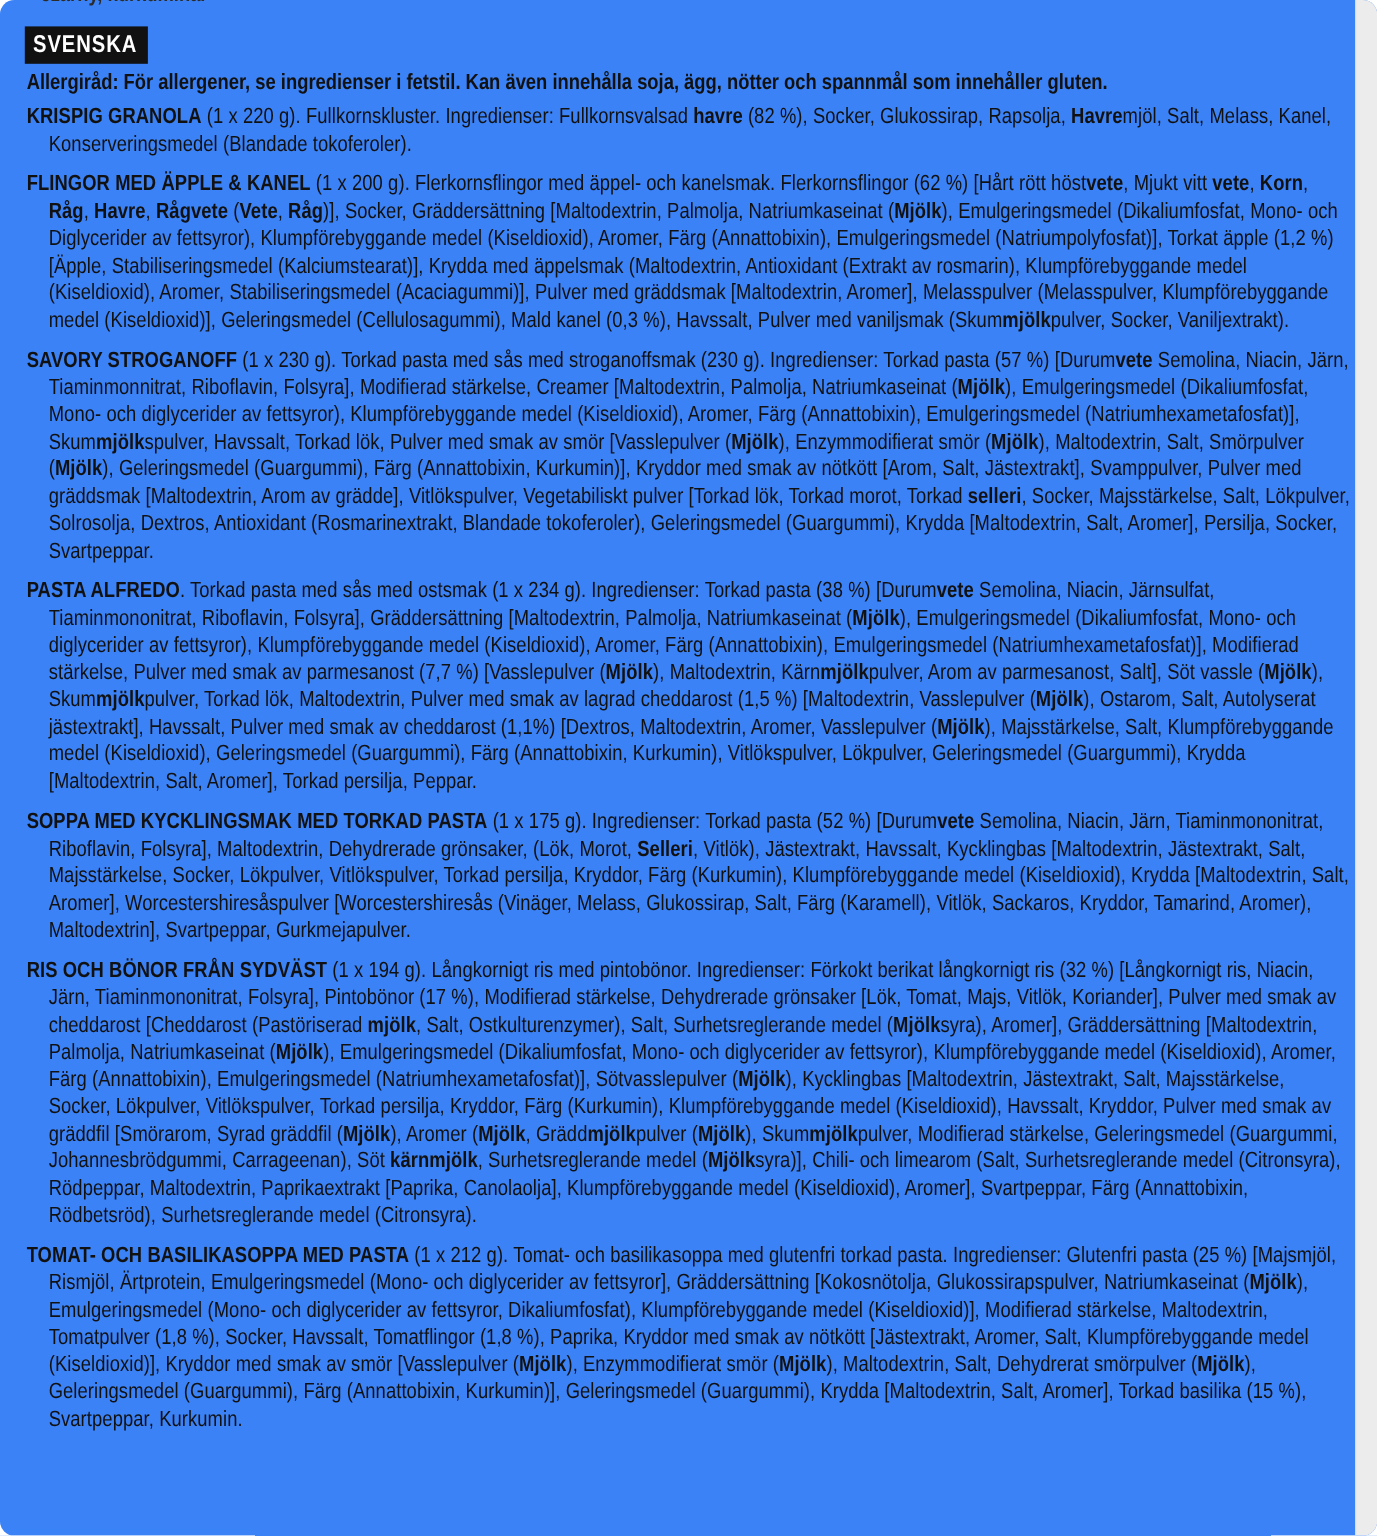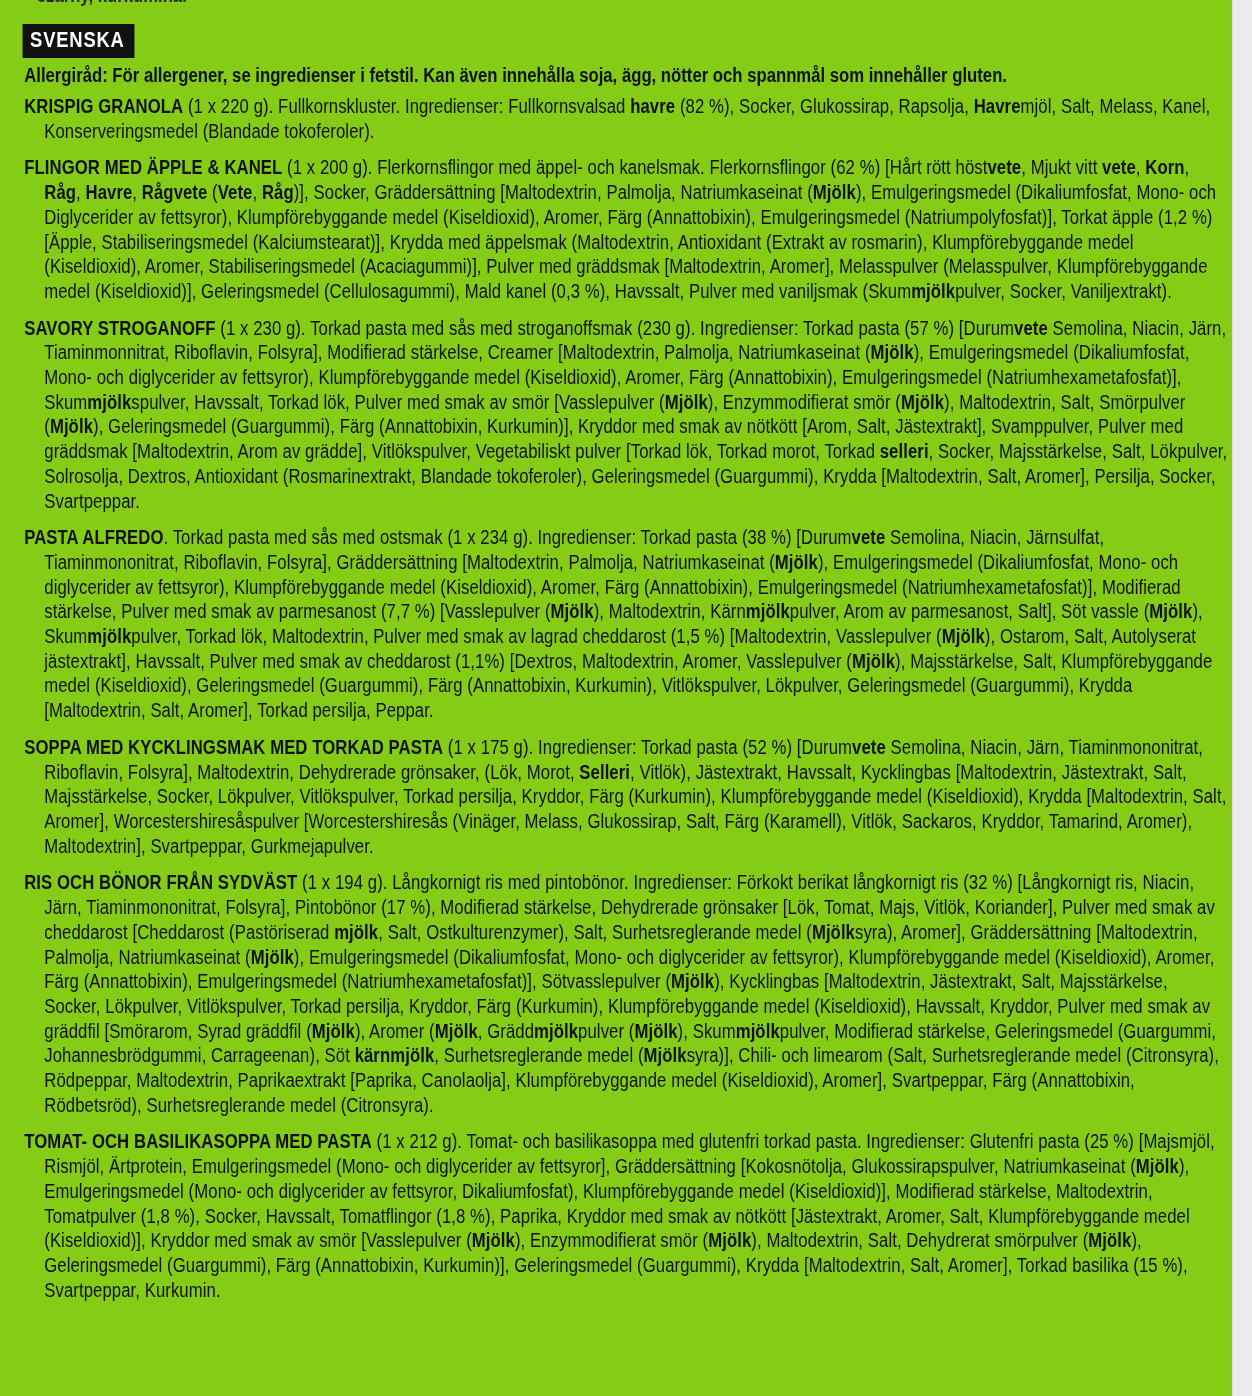--- a/index.html
+++ b/index.html
@@ -1,20 +1,21 @@
 <!DOCTYPE html>
 <html><head>
 <meta charset="utf-8">
 <style>
   html,body { margin:0; padding:0; background:#ffffff; }
   #page {
     position:relative; width:1252px; height:1396px;
-    background:#84cc16; overflow:hidden;
+    background:#3b82f6; overflow:hidden;
     font-family:"Liberation Sans", sans-serif;
     color:#111111;
+    border-radius:13px;
   }
   #edge-strip {
     position:absolute; top:0; right:0; width:19px; height:100%;
     background:#ececec; border-left:1px solid #dcdcdc;
   }
   
   #content {
     position:absolute; top:0; left:0;
     width:1470px;
     transform:scaleX(0.835); transform-origin:top left;

